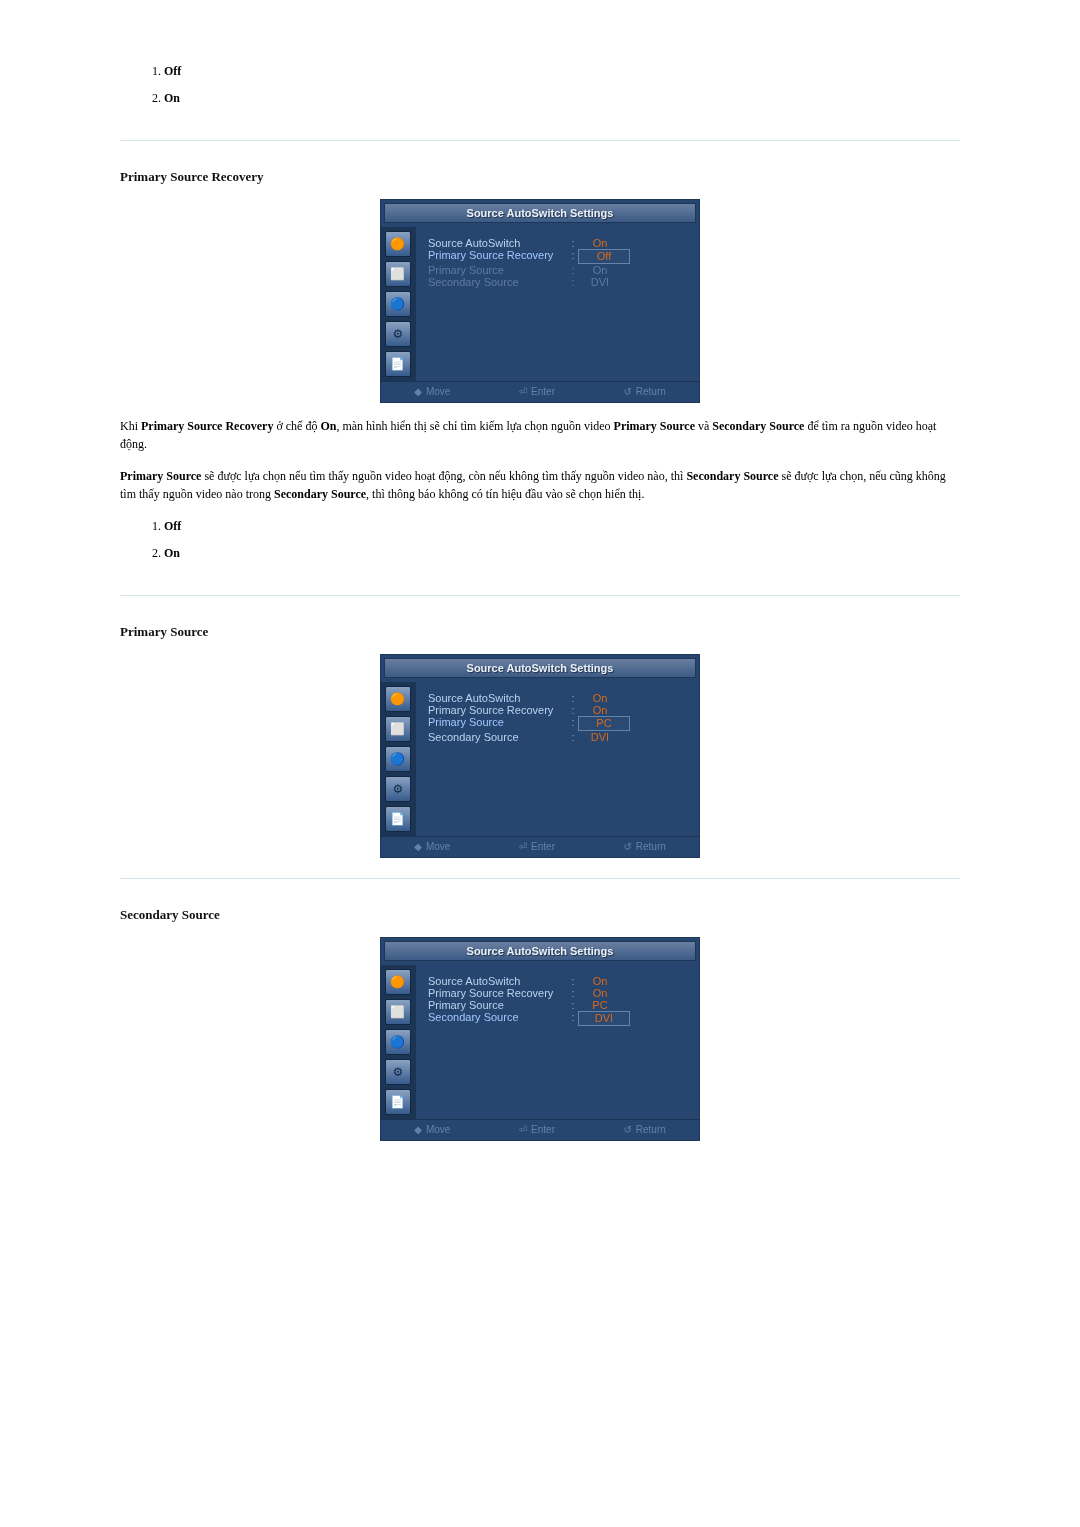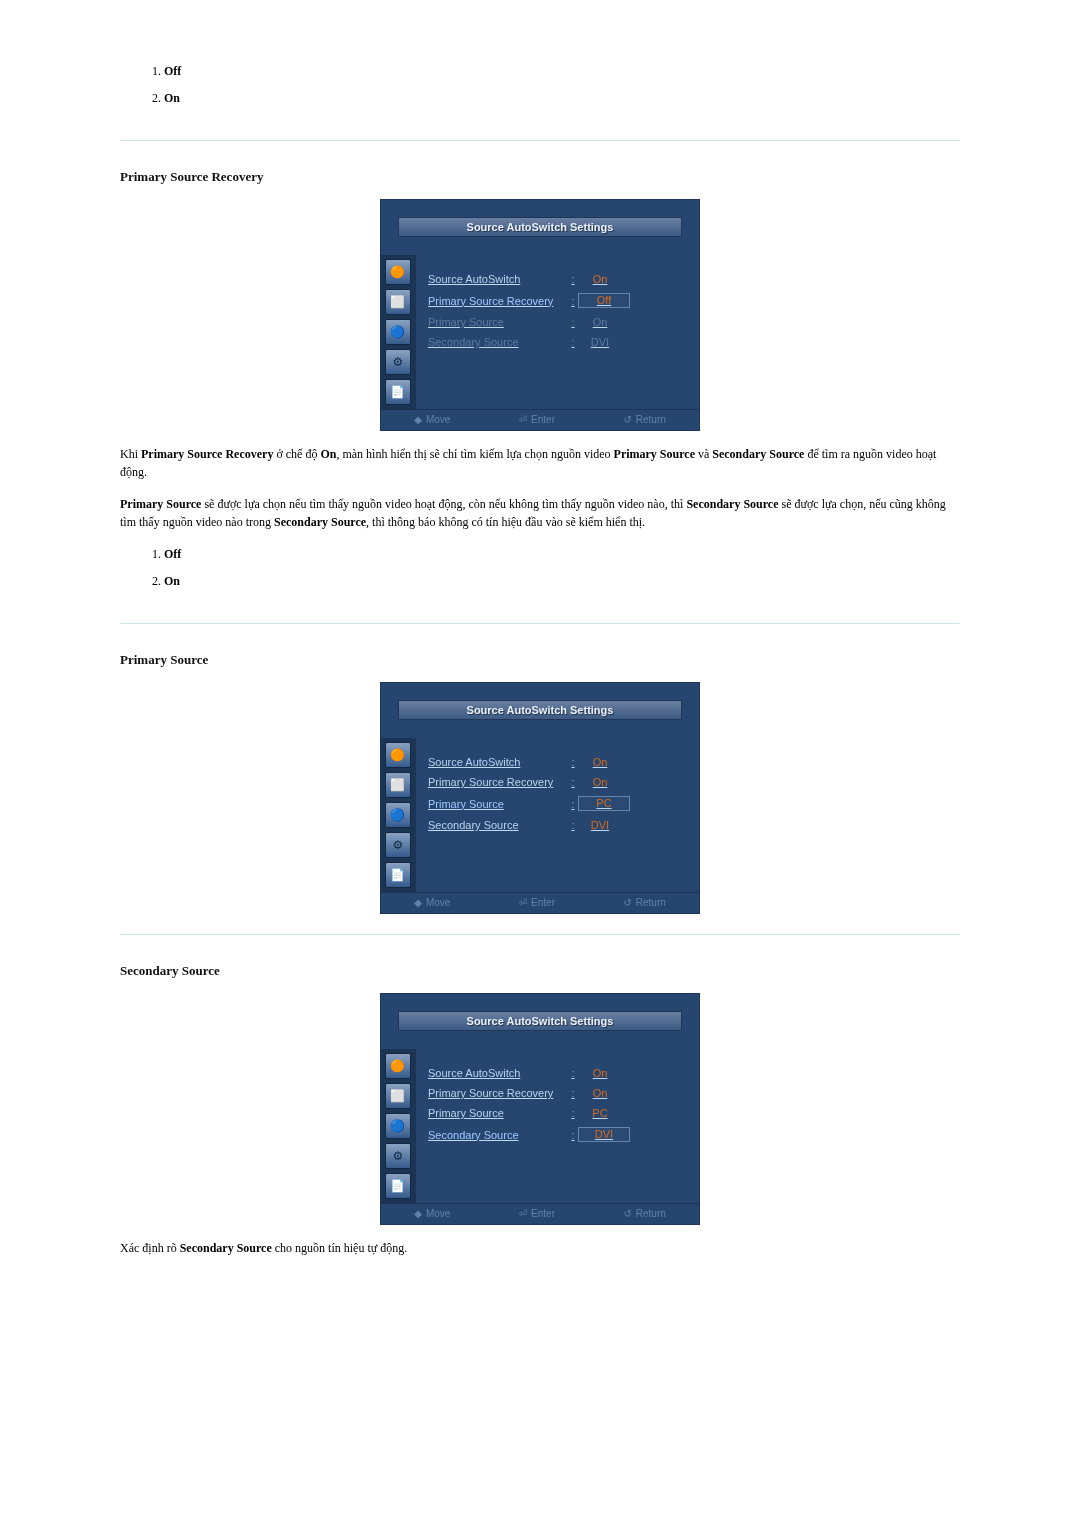--- a/index.html
+++ b/index.html
@@ -54,21 +54,21 @@
     font-family: Tahoma, Verdana, sans-serif;
     font-size: 11px;
     position: relative;
     box-shadow: 0 0 0 1px #1d3757 inset;
   }
   .osd-titlebar {
     height: 18px;
     display: flex;
     align-items: center;
     justify-content: center;
-    margin: 18px;
+    margin: 4px;
     background: linear-gradient(#6a7fa0 0%, #3c5a85 100%);
     color: #e9f1fa;
     font-weight: 700;
     font-size: 11px;
     text-shadow: 1px 1px 1px rgba(0,0,0,0.5);
     border: 1px solid #1f3757;
   }
   .osd-body {
     display: flex;
     min-height: 150px;
@@ -93,23 +93,21 @@
     justify-content: center;
     font-size: 12px;
     color: #0e2745;
   }
   .osd-content {
     flex: 1;
     padding: 10px 12px 8px 12px;
   }
   .osd-row {
     display: flex;
-    align-items: center;
-    margin: 8px 0;
-    text-decoration: underline;
+    margin: 0 0;
   }
   .osd-label {
     width: 140px;
     white-space: nowrap;
     color: #b9d2ef;
   }
   .osd-label.hl { color: #a1c8ff; }
   .osd-colon { width: 10px; text-align: center; color: #7fa2cc; }
   .osd-val {
     width: 44px;
@@ -203,21 +201,21 @@
         <span class="fc">↺ <span>Return</span></span>
       </div>
     </div>
   </div>
 
   <p class="body">
     <span>Khi </span><strong>Primary Source Recovery</strong><span> ở chế độ </span><strong>On</strong><span>, màn hình hiển thị sẽ chỉ tìm kiếm lựa chọn nguồn video </span><strong>Primary Source</strong><span> và </span><strong>Secondary Source</strong><span> để tìm ra nguồn video hoạt động.</span>
   </p>
 
   <p class="body">
-    <strong>Primary Source</strong><span> sẽ được lựa chọn nếu tìm thấy nguồn video hoạt động, còn nếu không tìm thấy nguồn video nào, thì </span><strong>Secondary Source</strong><span> sẽ được lựa chọn, nếu cũng không tìm thấy nguồn video nào trong </span><strong>Secondary Source</strong><span>, thì thông báo không có tín hiệu đầu vào sẽ kiếm hiển thị.</span>
+    <strong>Primary Source</strong><span> sẽ được lựa chọn nếu tìm thấy nguồn video hoạt động, còn nếu không tìm thấy nguồn video nào, thì </span><strong>Secondary Source</strong><span> sẽ được lựa chọn, nếu cũng không tìm thấy nguồn video nào trong </span><strong>Secondary Source</strong><span>, thì thông báo không có tín hiệu đầu vào sẽ chọn hiển thị.</span>
   </p>
 
   <ol class="opts">
     <li><strong>Off</strong></li>
     <li><strong>On</strong></li>
   </ol>
 
   <hr class="sep">
 
   <h4 class="sect">Primary Source</h4>
@@ -324,17 +322,14 @@
         </div>
       </div>
       <div class="osd-footer">
         <span class="fc">◆ <span>Move</span></span>
         <span class="fc">⏎ <span>Enter</span></span>
         <span class="fc">↺ <span>Return</span></span>
       </div>
     </div>
   </div>
 
-  <p class="body">
-    <span>Xác định rõ </span><strong>Secondary Source</strong><span> cho nguồn tín hiệu tự động.</span>
-  </p>
 
 </div>
 
 </body></html>

